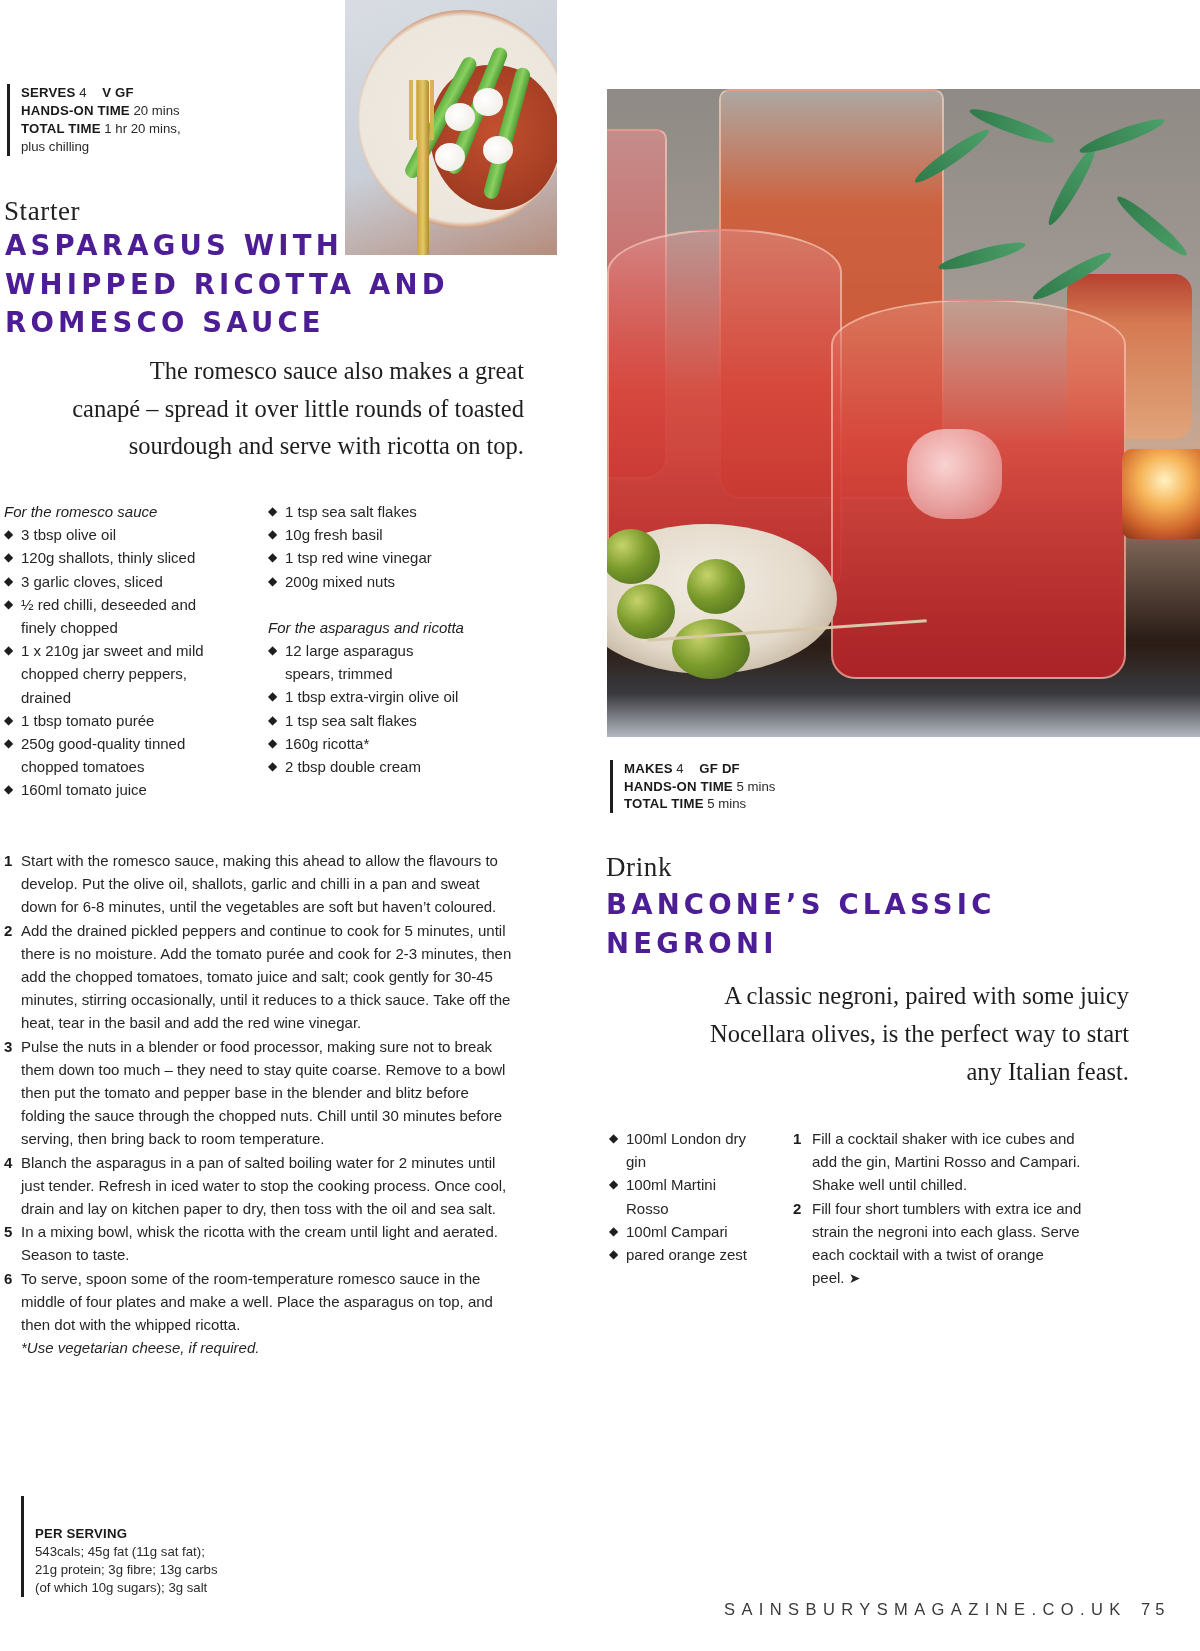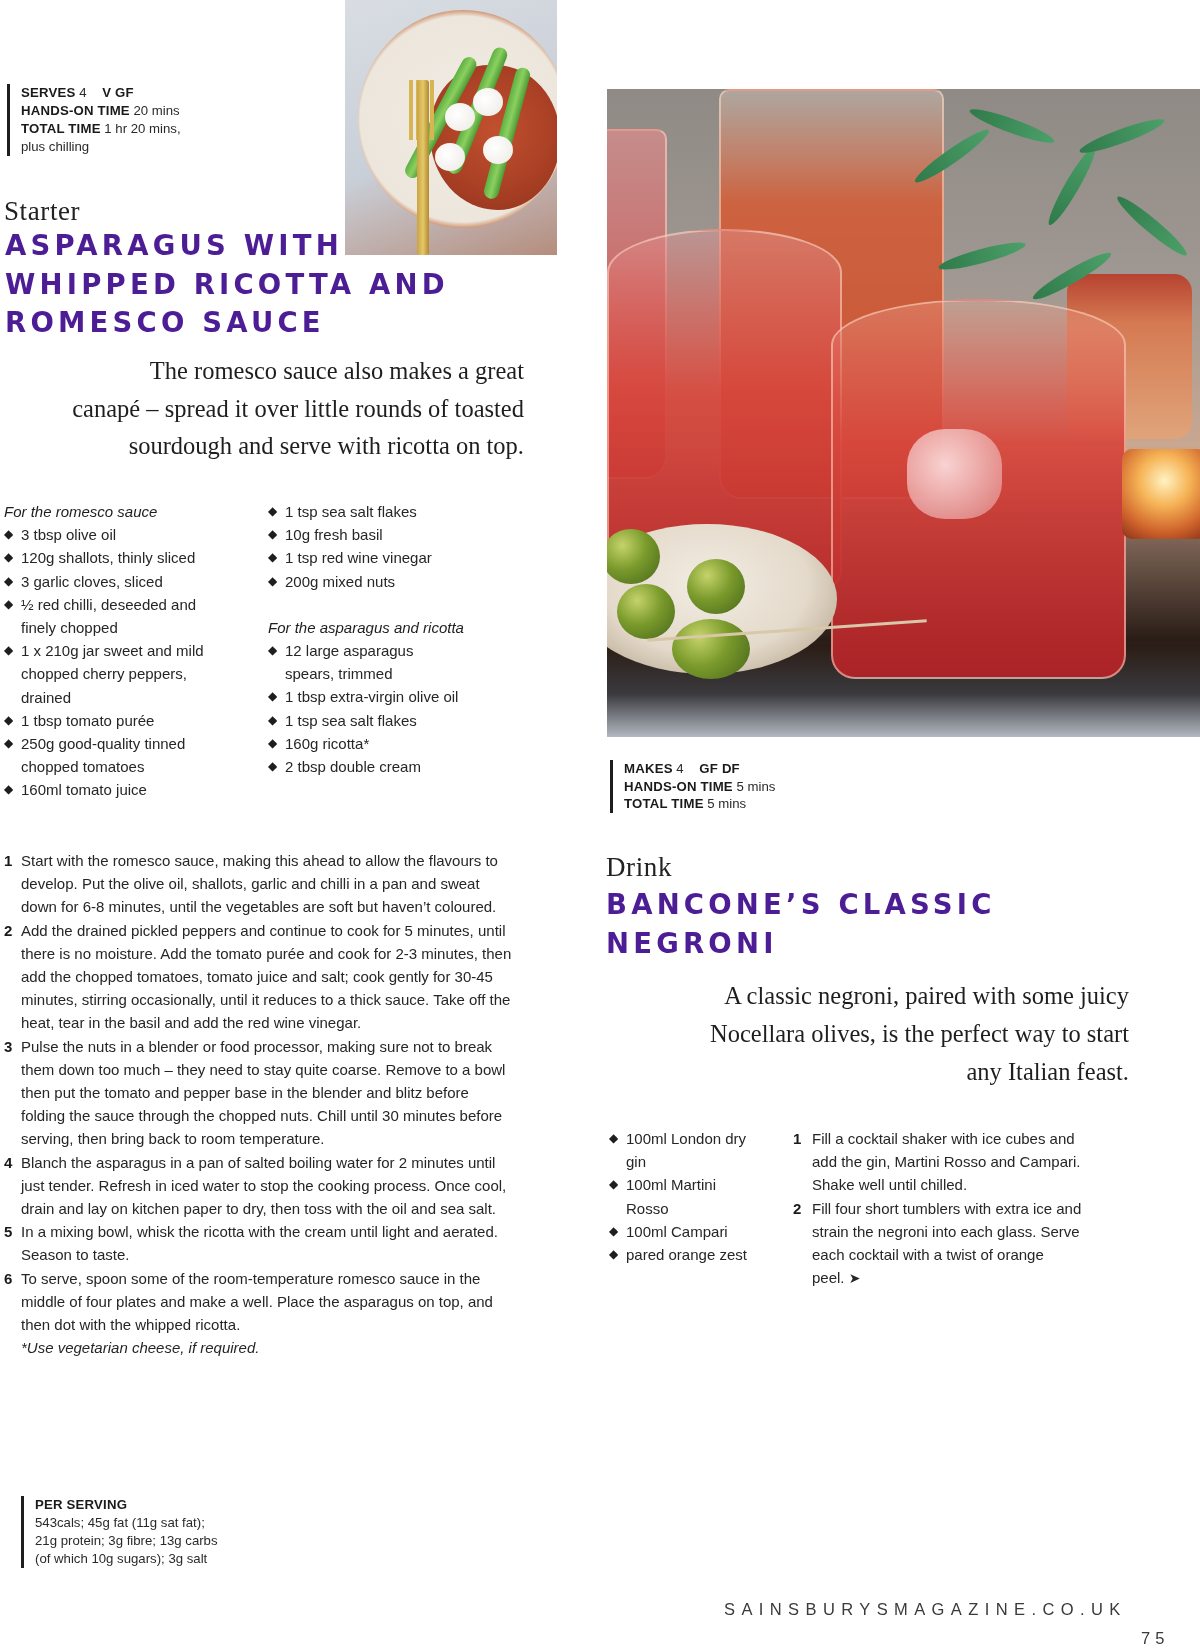--- a/index.html
+++ b/index.html
@@ -142,21 +142,21 @@
     <li><span class="num">2</span><span>Add the drained pickled peppers and continue to cook for 5 minutes, until there is no moisture. Add the tomato purée and cook for 2-3 minutes, then add the chopped tomatoes, tomato juice and salt; cook gently for 30-45 minutes, stirring occasionally, until it reduces to a thick sauce. Take off the heat, tear in the basil and add the red wine vinegar.</span></li>
     <li><span class="num">3</span><span>Pulse the nuts in a blender or food processor, making sure not to break them down too much – they need to stay quite coarse. Remove to a bowl then put the tomato and pepper base in the blender and blitz before folding the sauce through the chopped nuts. Chill until 30 minutes before serving, then bring back to room temperature.</span></li>
     <li><span class="num">4</span><span>Blanch the asparagus in a pan of salted boiling water for 2 minutes until just tender. Refresh in iced water to stop the cooking process. Once cool, drain and lay on kitchen paper to dry, then toss with the oil and sea salt.</span></li>
     <li><span class="num">5</span><span>In a mixing bowl, whisk the ricotta with the cream until light and aerated. Season to taste.</span></li>
     <li><span class="num">6</span><span>To serve, spoon some of the room-temperature romesco sauce in the middle of four plates and make a well. Place the asparagus on top, and then dot with the whipped ricotta.</span></li>
   </ol>
   <div class="note">*Use vegetarian cheese, if required.</div>
 </div>
 
 <div class="abs meta" style="left:21px; top:1496px; width:260px; line-height:18px;">
-  <b style="display:block;">PER SERVING</b>
+  <b style="display:block;margin-top:29px;">PER SERVING</b>
   <div>543cals; 45g fat (11g sat fat);</div>
   <div>21g protein; 3g fibre; 13g carbs</div>
   <div>(of which 10g sugars); 3g salt</div>
 </div>
 
 <div class="abs photo" id="drink-photo" style="left:607px; top:89px; width:593px; height:648px;" title="Negroni cocktails in glasses with olives and a candle on a tray">
   <div class="glass g2"></div>
   <div class="glass g1"></div>
   <div class="vase"></div>
   <div class="leaf" style="left:300px; top:60px; transform:rotate(-35deg);"></div>
@@ -217,13 +217,13 @@
 </div>
 
 <div class="abs" style="left:793px; top:1127px; width:300px;">
   <ol class="method">
     <li style="padding-left:19px;"><span class="num">1</span><span>Fill a cocktail shaker with ice cubes and add the gin, Martini Rosso and Campari. Shake well until chilled.</span></li>
     <li style="padding-left:19px;"><span class="num">2</span><span>Fill four short tumblers with extra ice and strain the negroni into each glass. Serve each cocktail with a twist of orange peel.</span>&nbsp;<span style="font-size:14px;">➤</span></li>
   </ol>
 </div>
 
 <div class="abs footer-url" style="left:683px; top:1600px;">SAINSBURYSMAGAZINE.CO.UK</div>
-<div class="abs page-num" style="left:1141px; top:1600px;margin-top:29px;">75</div>
+<div class="abs page-num" style="left:1141px; top:1600px;">75</div>
 
 </body></html>

